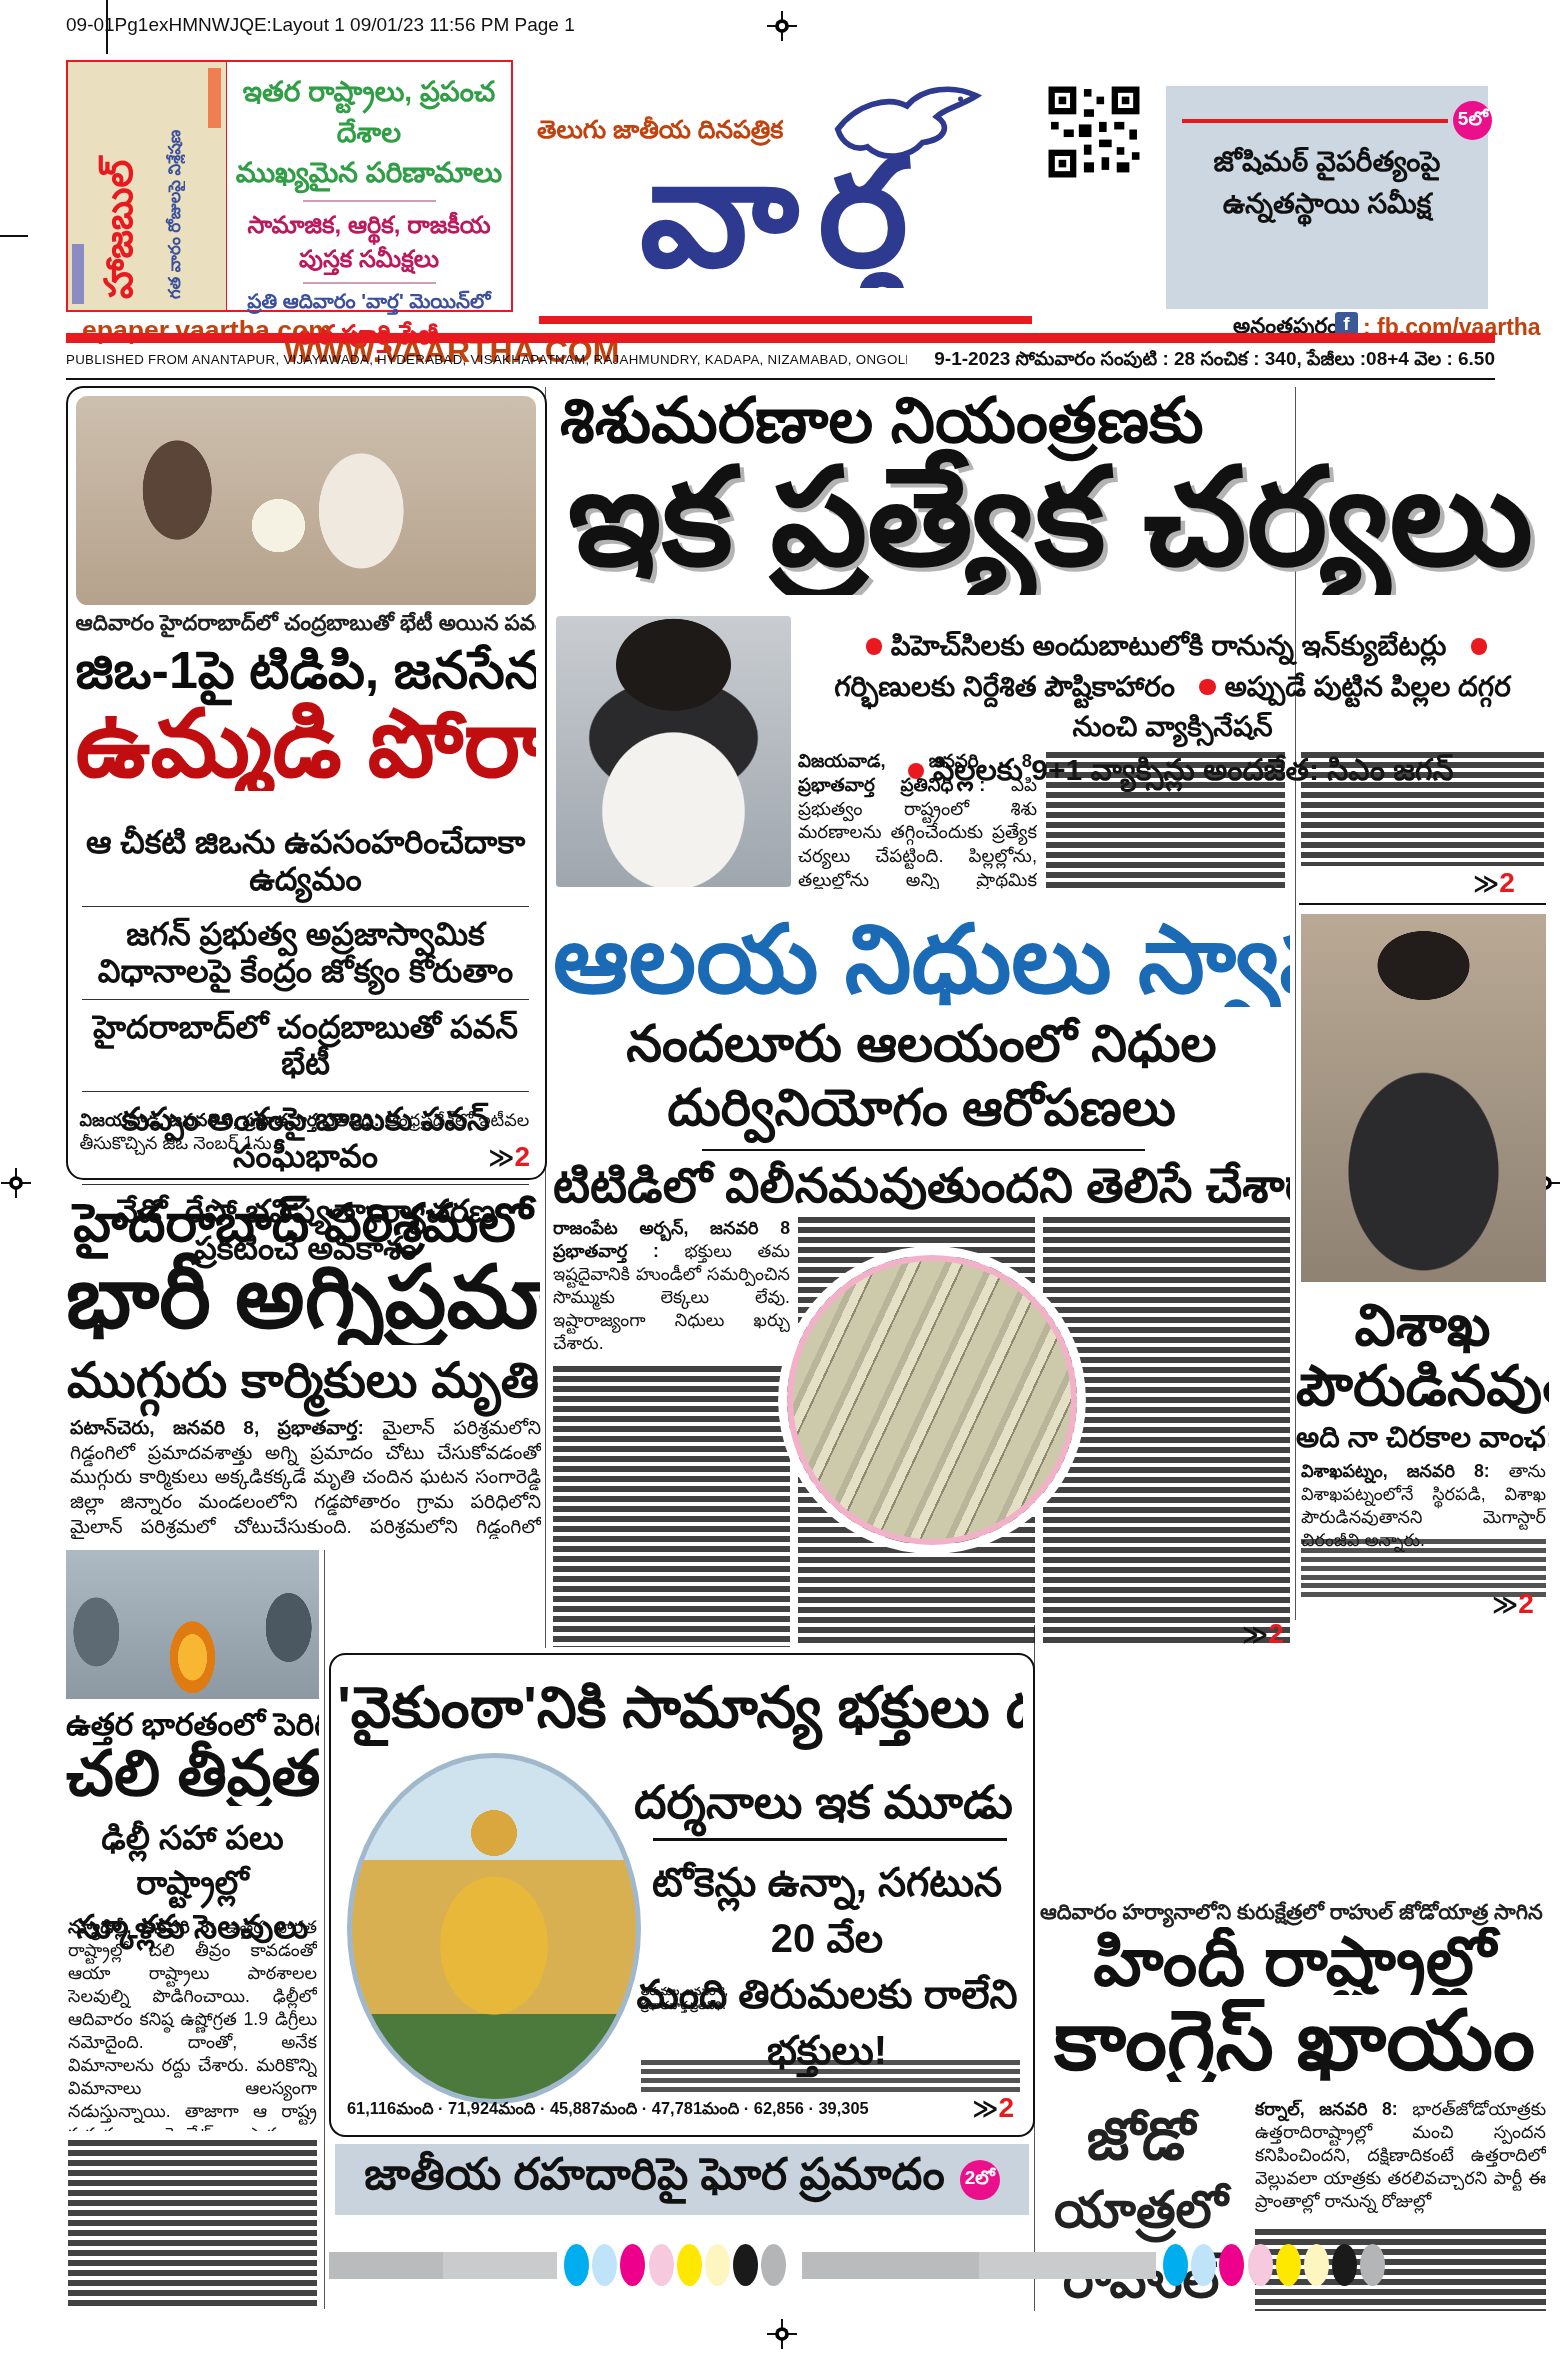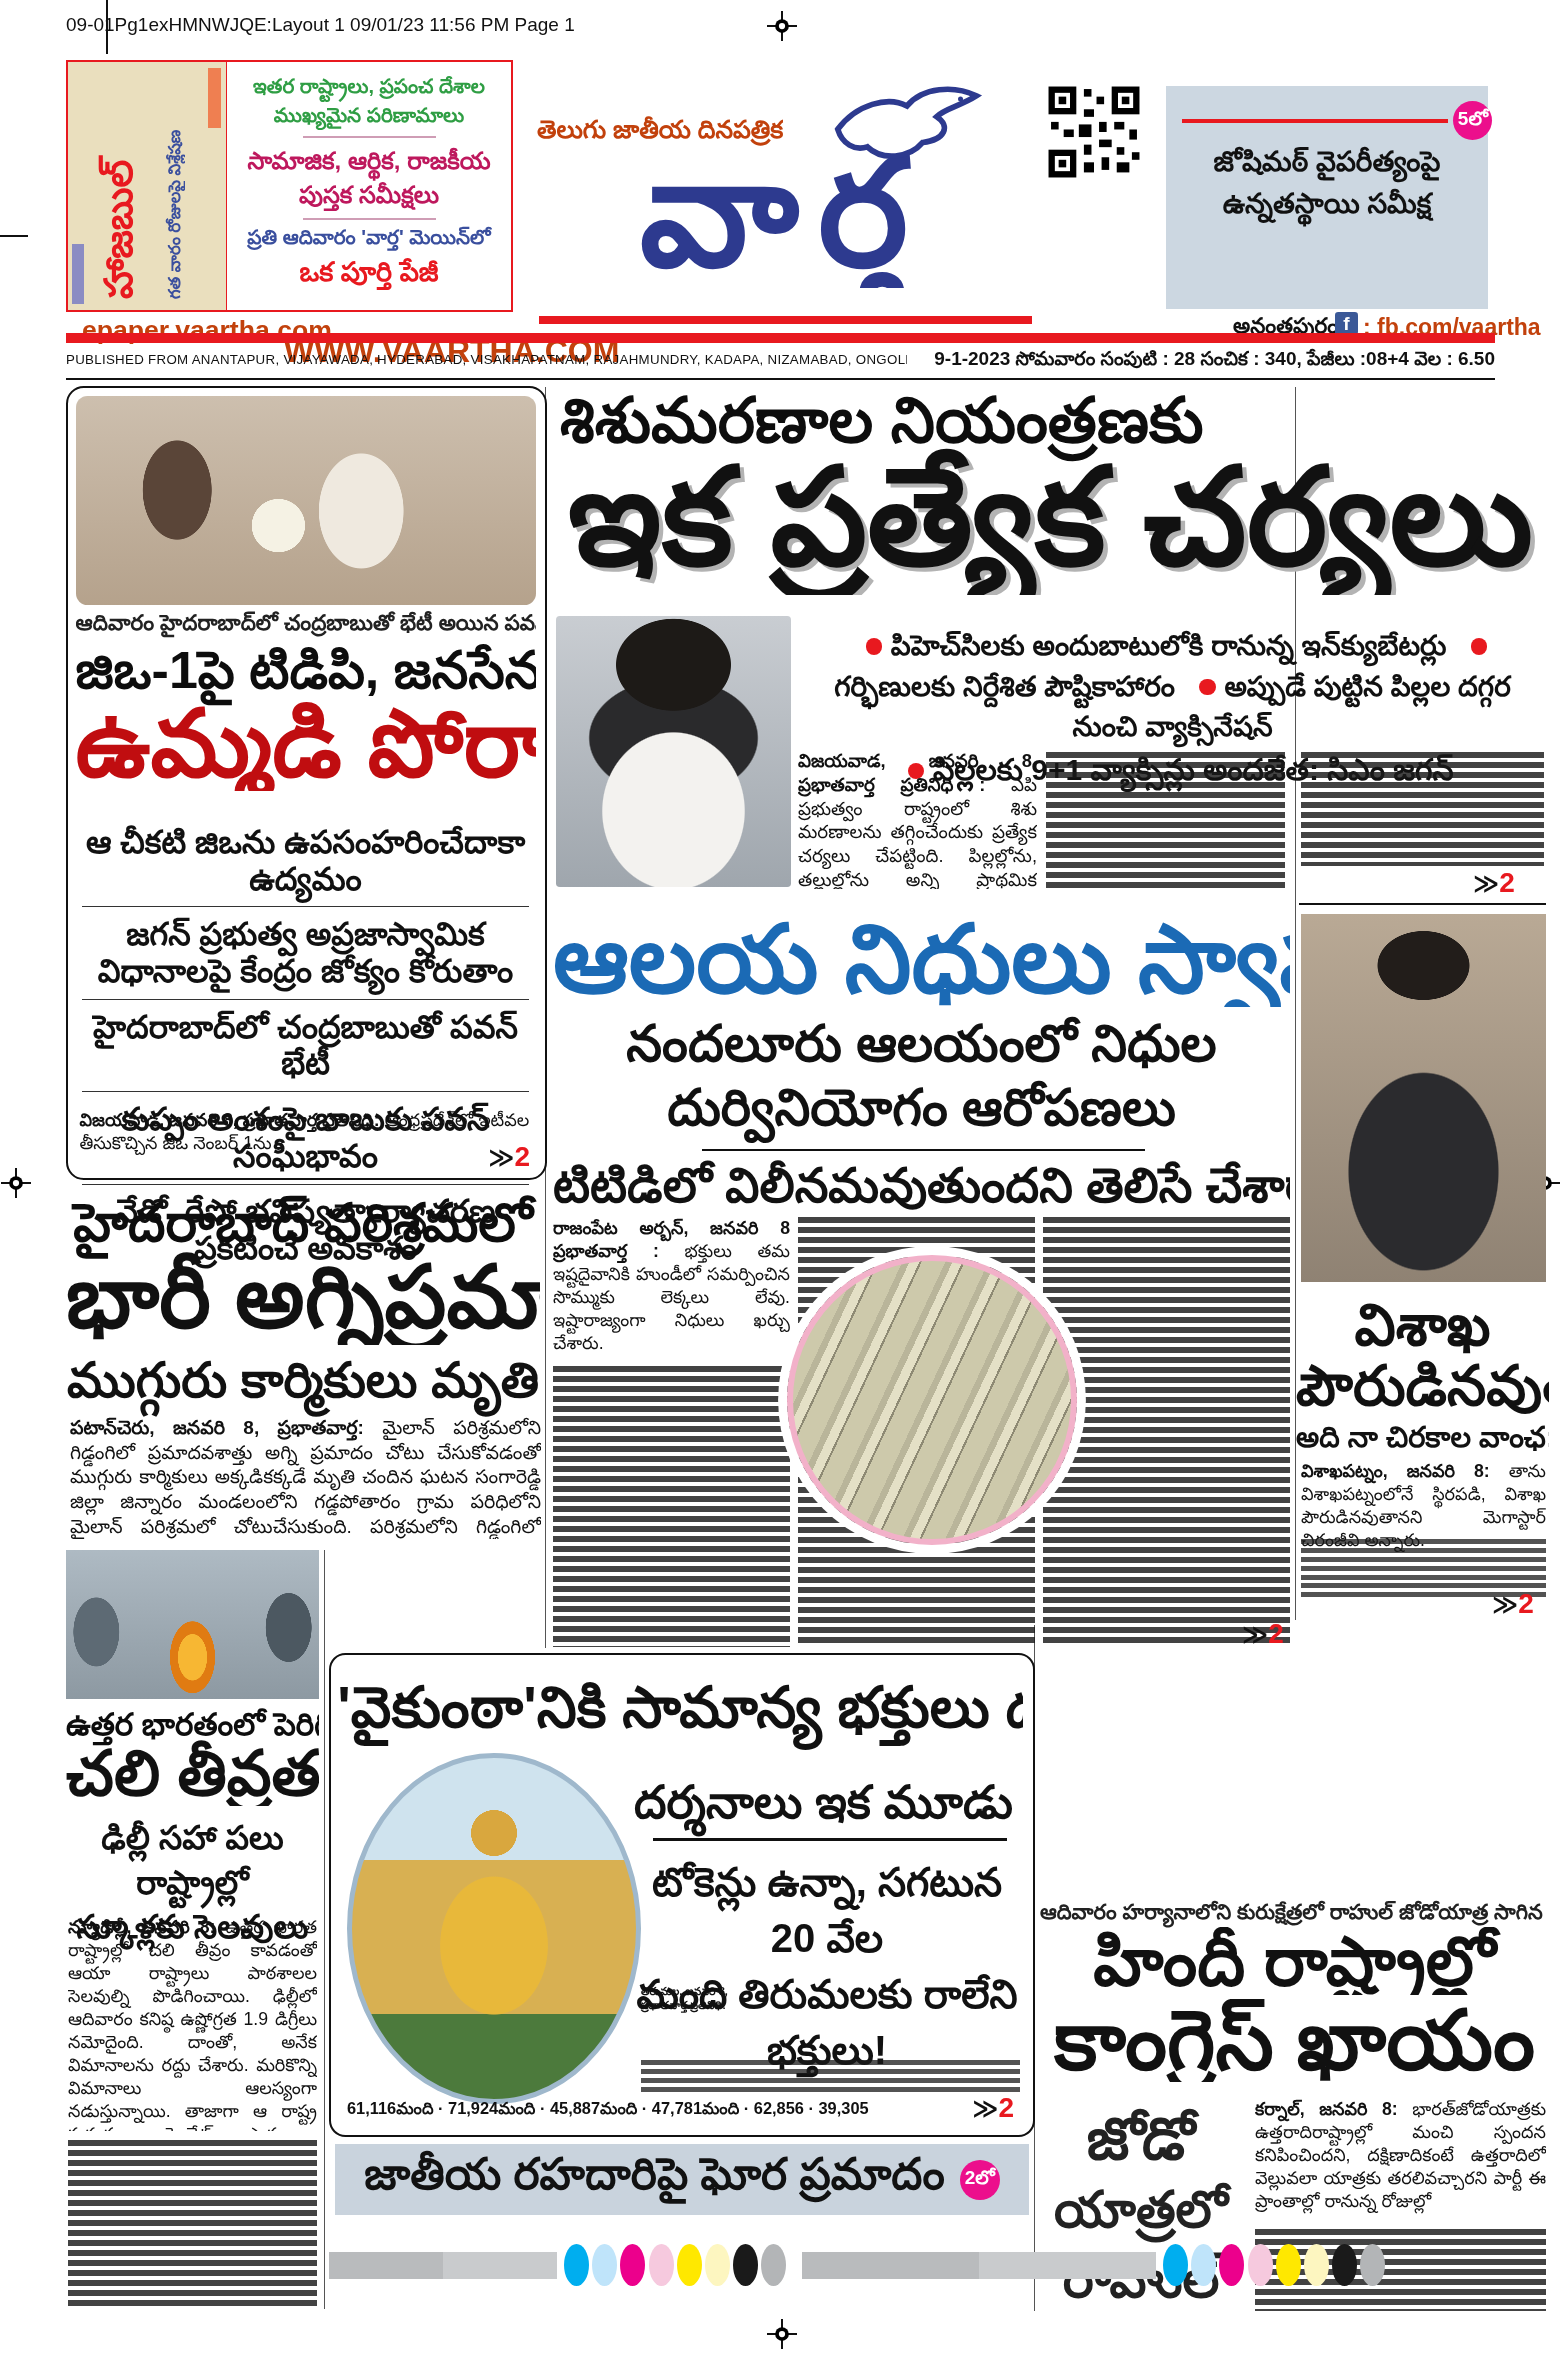--- a/index.html
+++ b/index.html
@@ -68,21 +68,21 @@
     </svg>
 
   <div class="abs" style="left:66px;top:60px;width:443px;height:248px;border:2.5px solid #e8191f;display:flex;">
     <div style="width:158px;background:#eadfbe;position:relative;border-right:1.9px solid #e8191f;">
       <div class="abs" style="right:5px;top:6.3px;width:12.6px;height:60px;background:#ef7f51;"></div>
       <div class="abs" style="left:3.8px;bottom:6.3px;width:12.6px;height:60px;background:#8b8cc3;"></div>
       <div class="abs nowrap" style="left:24px;top:8.9px;height:228px;writing-mode:vertical-rl;transform:rotate(180deg);font-size:39px;font-weight:bold;color:#e8191f;">హాజబుల్</div>
       <div class="abs nowrap" style="left:95px;top:8.9px;height:228px;writing-mode:vertical-rl;transform:rotate(180deg);font-size:16.4px;font-weight:bold;color:#3a4f9e;">గత వారం రోజులపై విశ్లేషణ</div>
     </div>
     <div style="flex:1;padding-top:10px;" class="c">
-      <div style="font-size:20px;font-weight:bold;color:#2f9e44;line-height:1.45;">
+      <div style="font-size:28px;font-weight:bold;color:#2f9e44;line-height:1.45;">
         <div>ఇతర రాష్ట్రాలు, ప్రపంచ దేశాల</div>
         <div>ముఖ్యమైన పరిణామాలు</div>
       </div>
       <div style="width:133px;height:1.9px;background:#cf9db5;margin:6.3px auto;"></div>
       <div style="font-size:24px;font-weight:bold;color:#be185d;line-height:1.4;">
         <div>సామాజిక, ఆర్థిక, రాజకీయ</div>
         <div>పుస్తక సమీక్షలు</div>
       </div>
       <div style="width:133px;height:1.9px;background:#cf9db5;margin:6.3px auto;"></div>
       <div style="font-size:20px;font-weight:bold;color:#3a4f9e;">ప్రతి ఆదివారం 'వార్త' మెయిన్‌లో</div>

